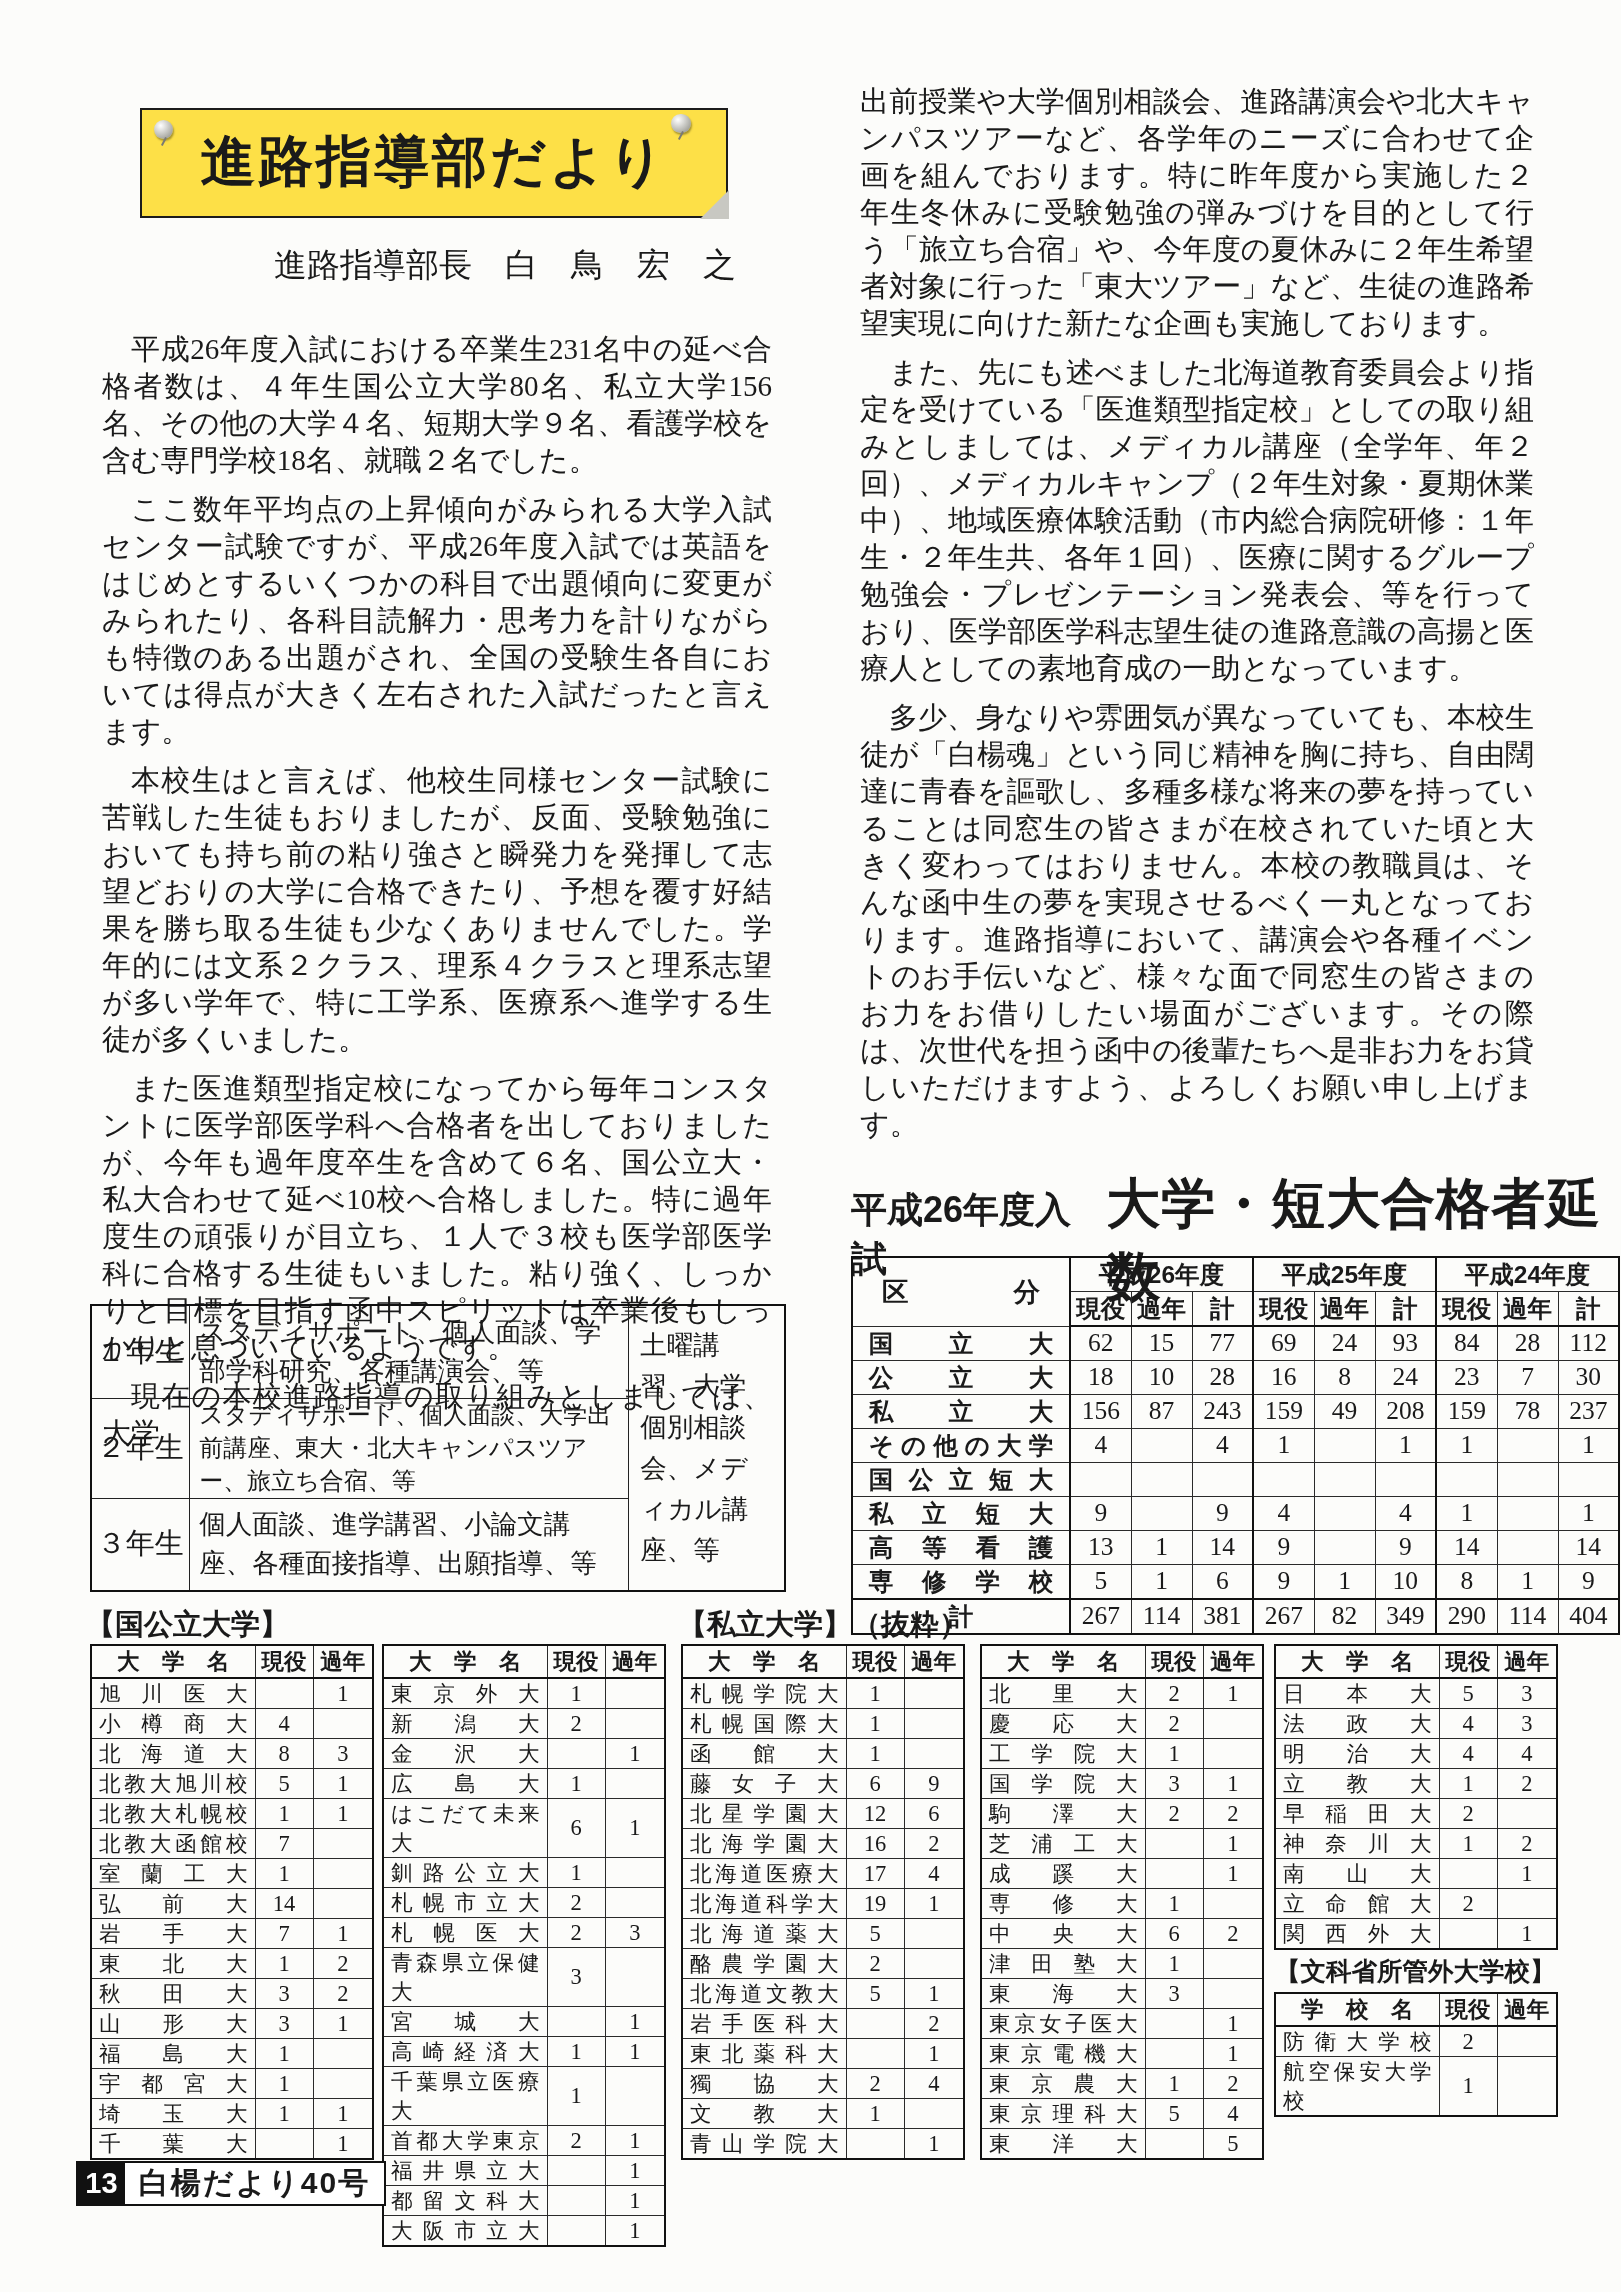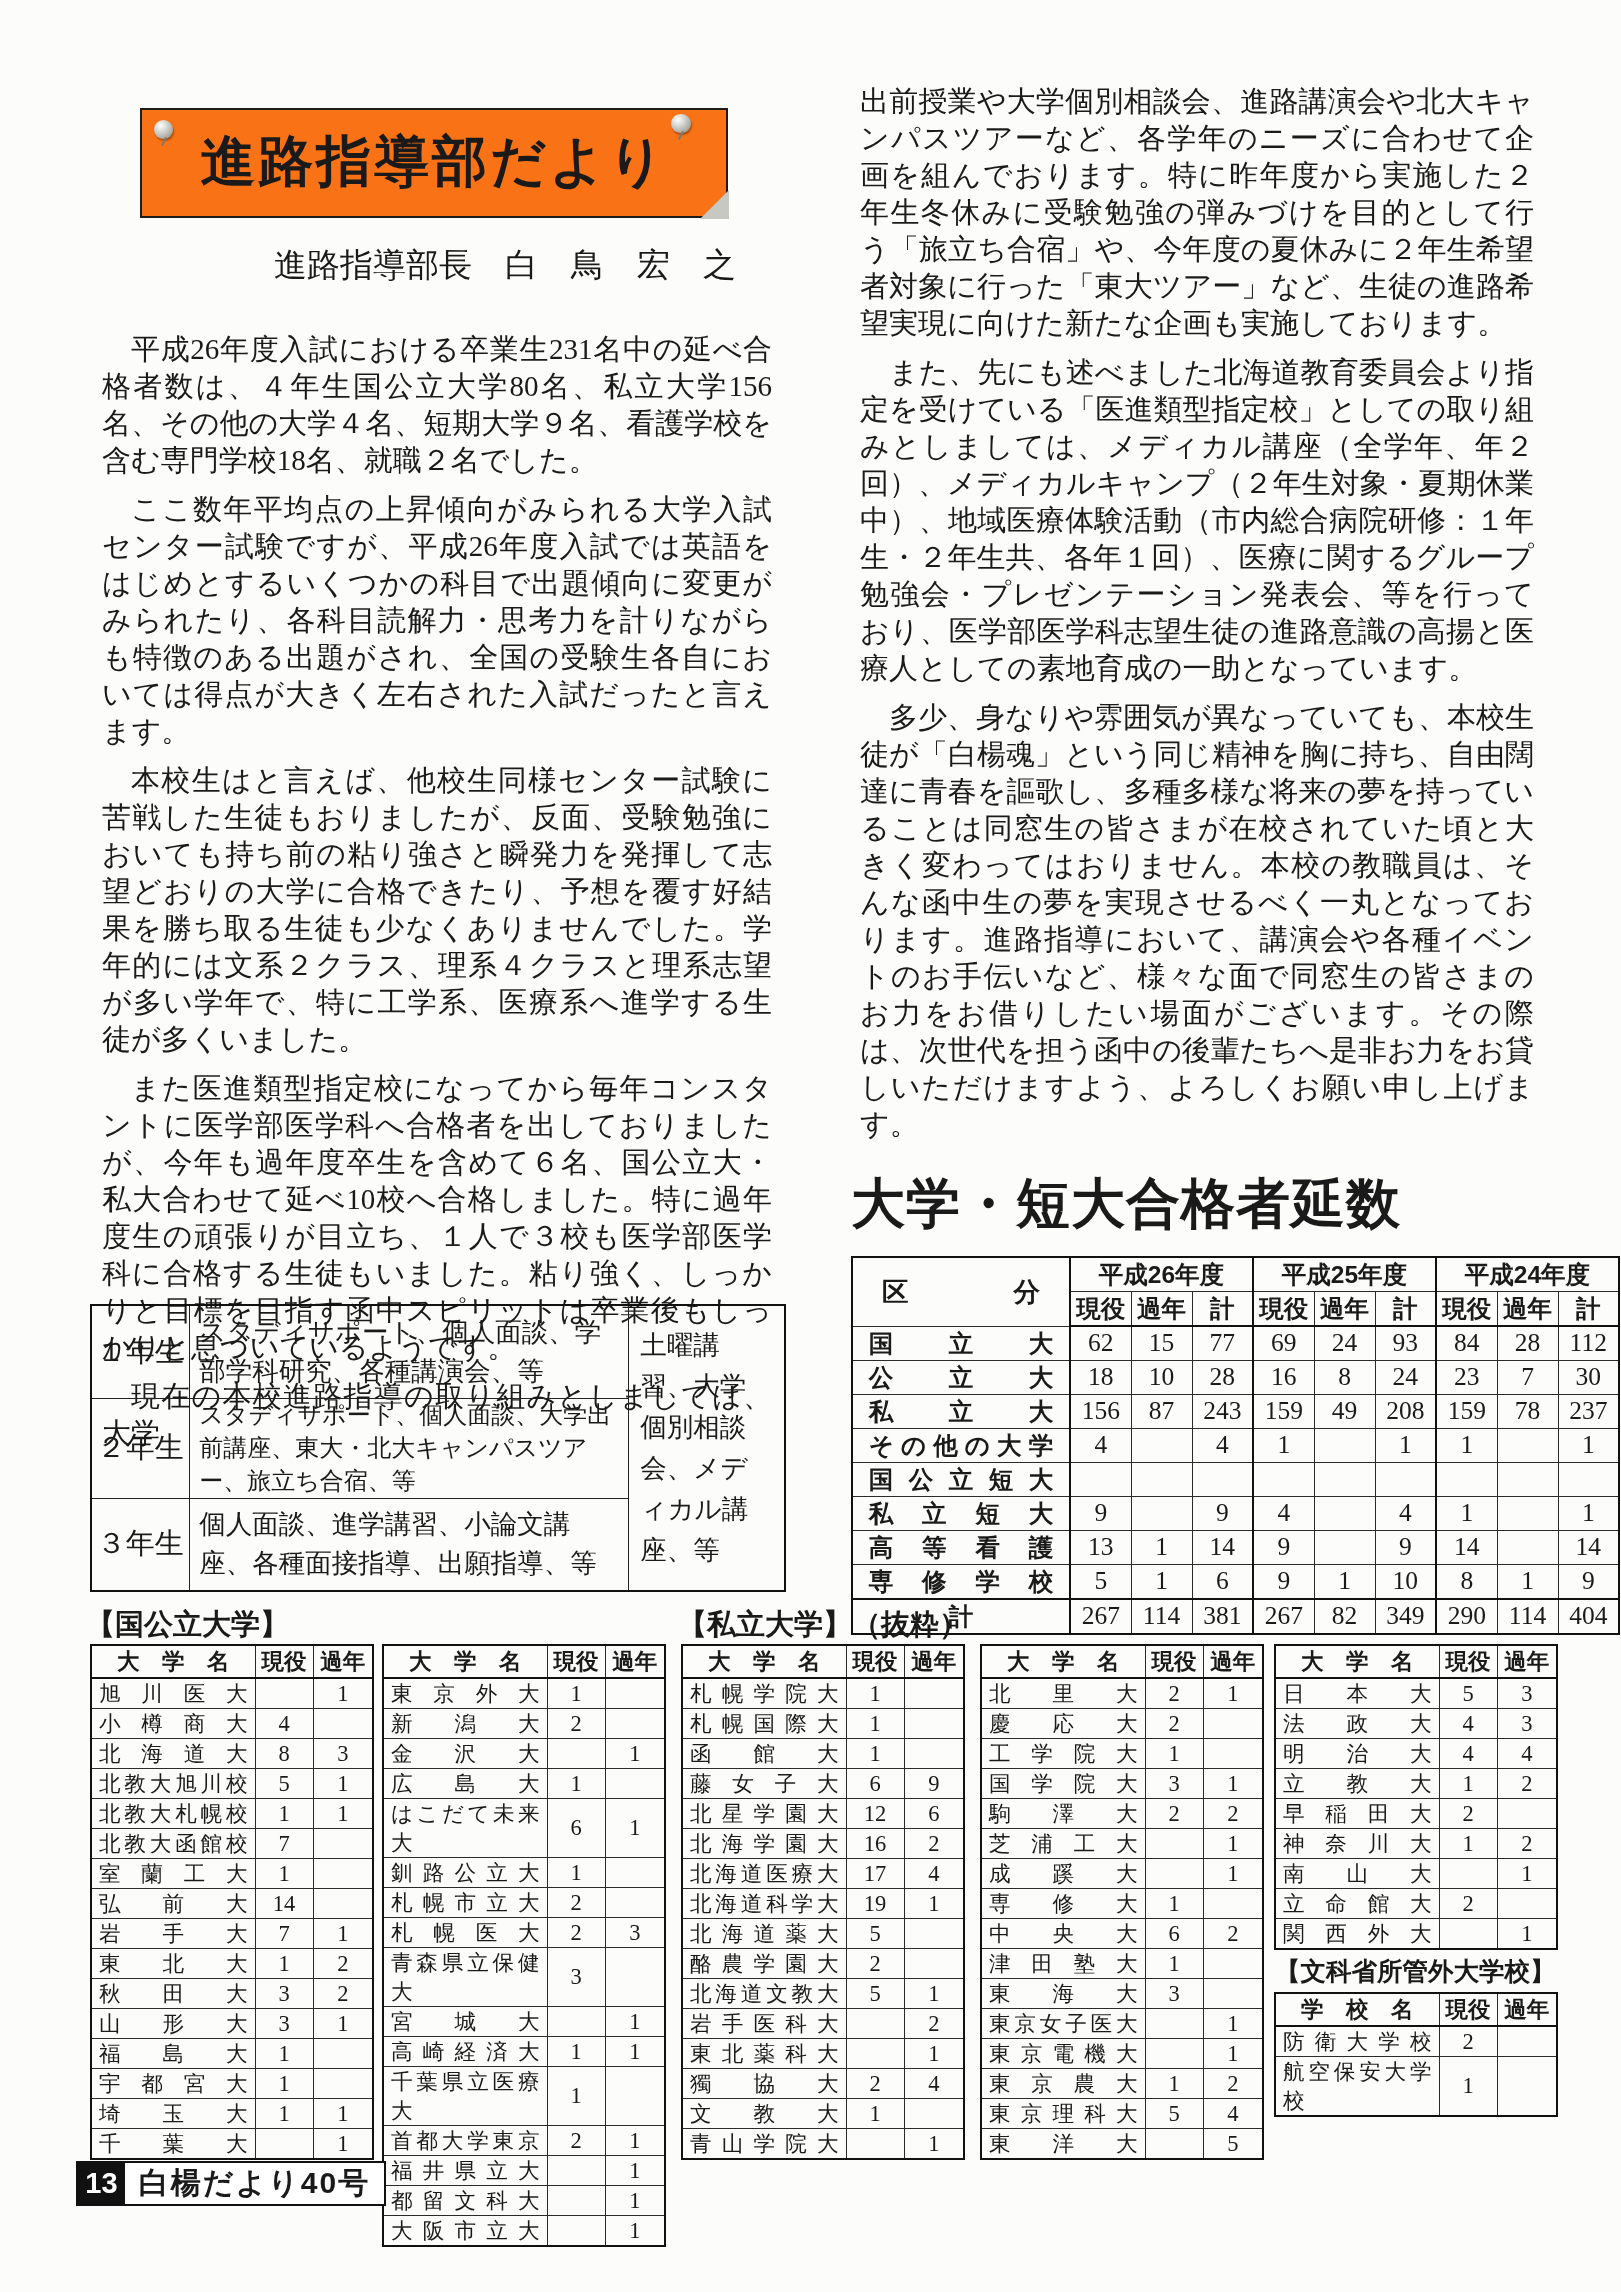--- a/index.html
+++ b/index.html
@@ -5,21 +5,21 @@
   html,body { margin:0; padding:0; background:#e8e8e6; }
   #page {
     position:relative; width:1621px; height:2293px; margin:0 auto;
     background:#fcfcfa; color:#1a1a1a; overflow:hidden;
     font-family:"Liberation Serif", serif;
   }
   .abs { position:absolute; }
 
   
   .banner { left:140px; top:108px; width:588px; height:110px;
-    border:2.9px solid #1c1c1c; background:#f97316; box-sizing:border-box; }
+    border:2.9px solid #1c1c1c; background:#fde047; box-sizing:border-box; }
   .banner-title { margin:0; font-family:"Liberation Sans", sans-serif; font-weight:bold;
     font-size:55px; line-height:102px; text-align:center; letter-spacing:2.9px; }
   .pin { position:absolute; width:19.6px; height:19.6px; border-radius:50%;
     background:radial-gradient(circle at 35% 30%, #ffffff, #bdbdb8 55%, #84847e);
     box-shadow:1px 2px 2px rgba(0,0,0,.35); }
   .pin::after { content:""; position:absolute; left:8.8px; top:17.6px; width:2px; height:8.8px;
     background:#7a7a74; transform:rotate(28deg); }
   .pin-l { left:11.8px; top:9.8px; }
   .pin-r { right:35px; top:3.9px; }
   .fold { position:absolute; right:-2.9px; bottom:-2.9px; width:0; height:0;
@@ -149,20 +149,21 @@
         <td class="acts">スタディサポート、個人面談、大学出前講座、東大・北大キャンパスツアー、旅立ち合宿、等</td>
       </tr>
       <tr>
         <td class="glabel">３年生</td>
         <td class="acts">個人面談、進学講習、小論文講座、各種面接指導、出願指導、等</td>
       </tr>
     </tbody>
   </table>
 
   <div class="results-heading abs">
+    <span class="prefix">平成26年度入試</span>
     <span class="main">大学・短大合格者延数</span>
   </div>
 
   <table class="big-table abs">
     <colgroup>
       <col style="width:218px">
       <col style="width:61px">
         <col style="width:61px">
         <col style="width:61px">
       <col style="width:61px">

